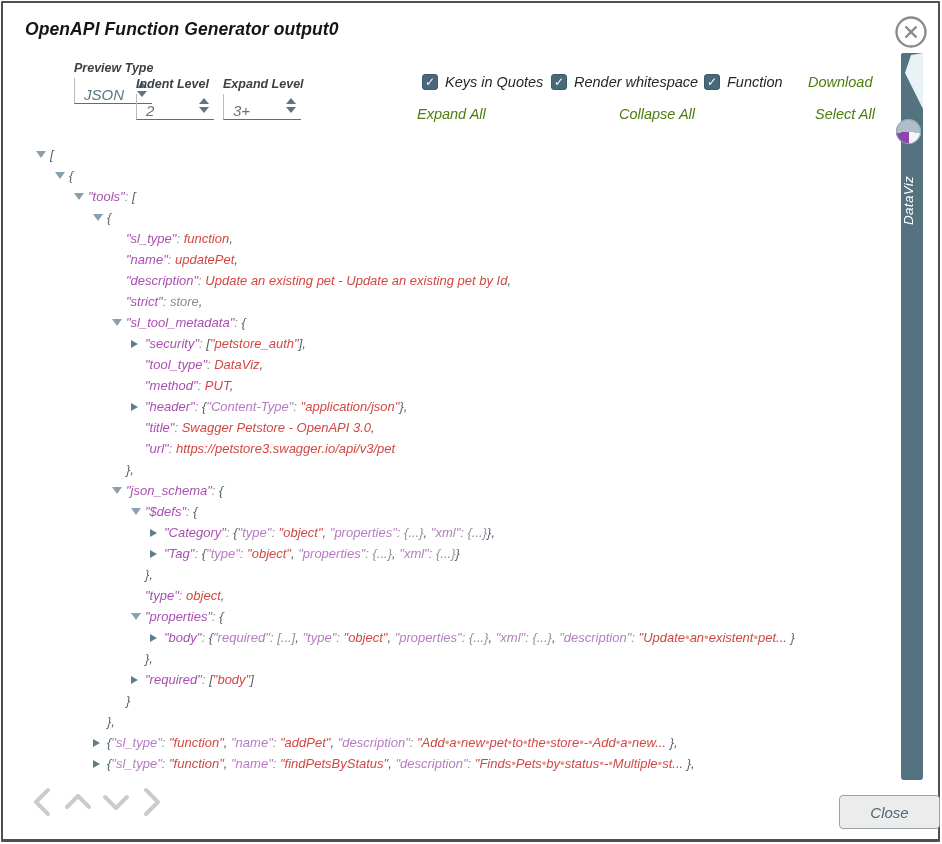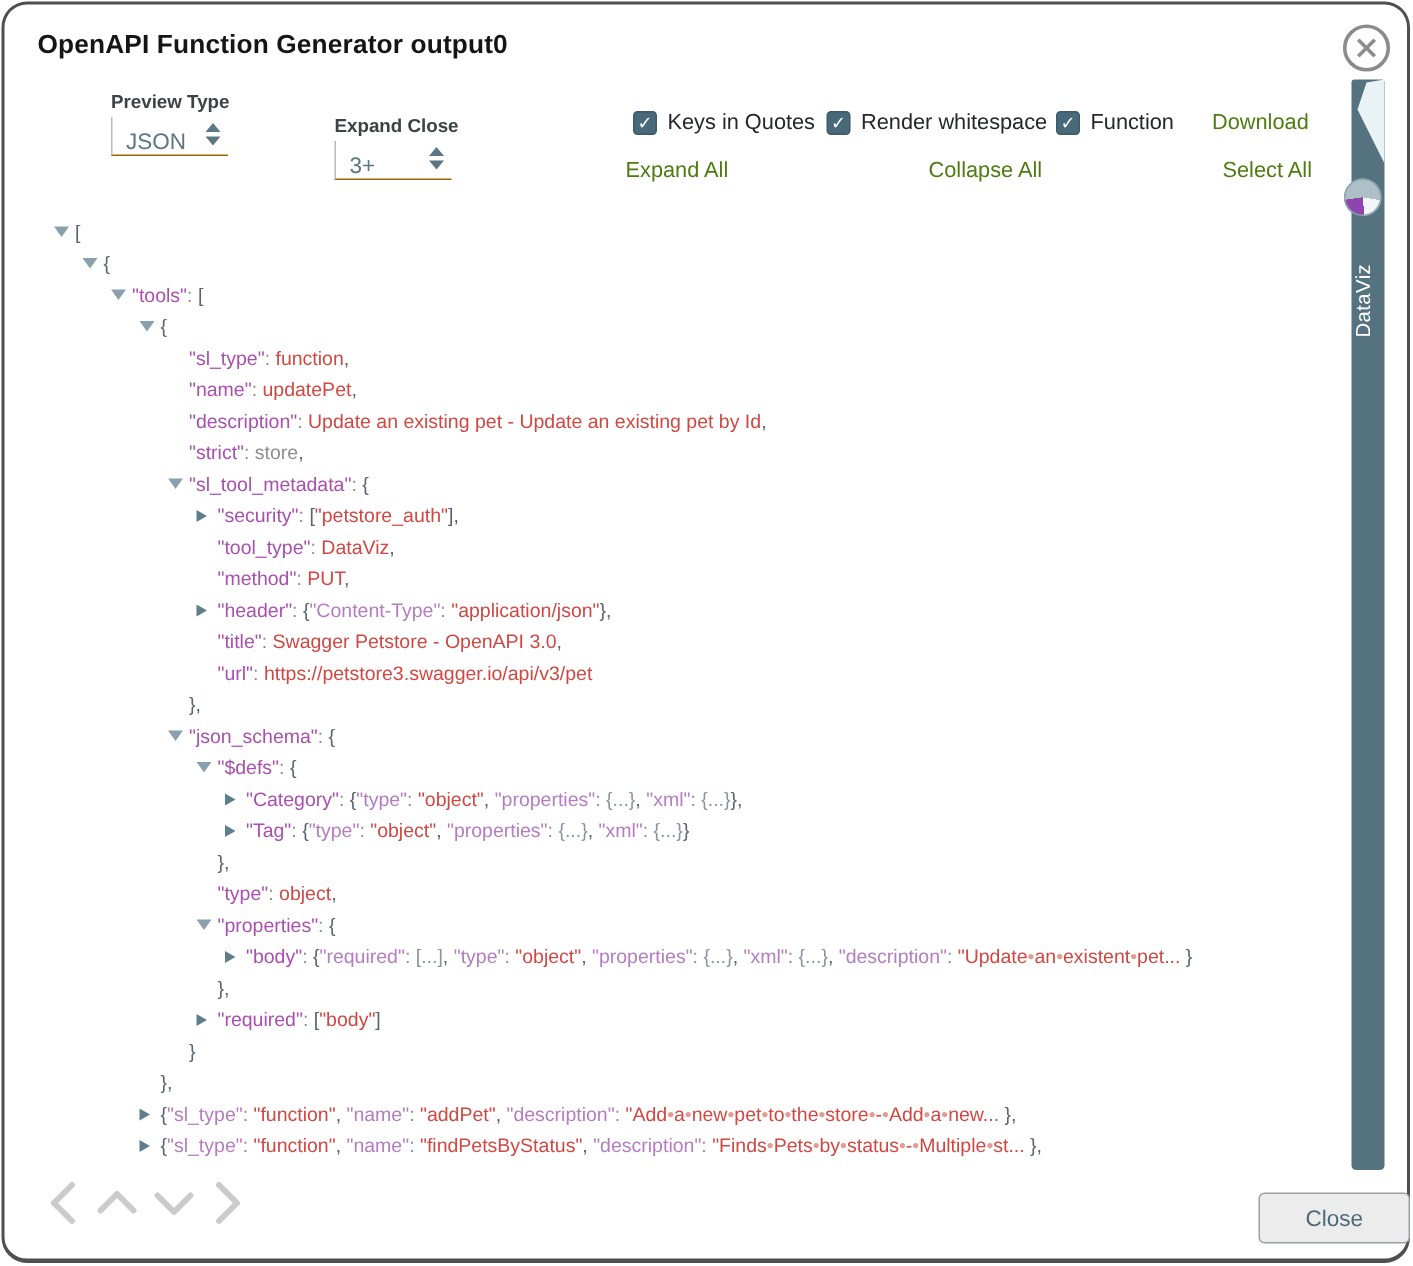--- a/index.html
+++ b/index.html
@@ -1,19 +1,19 @@
 <!DOCTYPE html>
 <html><head>
 <meta charset="utf-8">
 <style>
   html,body{margin:0;padding:0;background:#f5f5f5;}
   *{box-sizing:border-box;font-family:"Liberation Sans","DejaVu Sans",sans-serif;}
   .stage{position:relative;width:942px;height:844px;background:#fff;overflow:hidden;}
   .modal{position:absolute;left:1px;top:1px;right:2px;bottom:2px;background:#fff;
-         border:2px solid #4f4f4f;border-bottom-width:3px;border-radius:17px;}
+         border:2px solid #4f4f4f;border-bottom-width:3px;border-radius:1px;font-style:italic;}
   
   .title{position:absolute;left:22px;top:16px;font-size:17.5px;font-weight:700;color:#151515;letter-spacing:.1px;}
   .close-x{position:absolute;left:891px;top:12px;width:34px;height:34px;cursor:pointer;}
   
   .sel-group{position:absolute;width:78px;}
   .sel-label{font-size:12.5px;font-weight:700;color:#3d4247;white-space:nowrap;margin-bottom:3px;}
   .sel-box{position:relative;height:26px;border-left:1px solid #b7bcbf;border-bottom:1px solid #a16207;
            display:flex;align-items:flex-end;padding-left:9px;cursor:pointer;}
   .sel-value{font-size:15px;color:#5d7683;}
   .spin{position:absolute;right:5px;top:4px;display:flex;flex-direction:column;gap:3px;}
@@ -76,22 +76,32 @@
   <div class="sel-group" style="left:46px;top:58px;margin-left:25px;">
     <div class="sel-label">Preview Type</div>
     <div class="sel-box">
       <span class="sel-value">JSON</span>
       <span class="spin">
             <i class="up"></i>
             <i class="dn"></i>
           </span>
     </div>
   </div>
+  <div class="sel-group" style="left:133px;top:74px;">
+    <div class="sel-label">Indent Level</div>
+    <div class="sel-box">
+      <span class="sel-value">2</span>
+      <span class="spin">
+            <i class="up"></i>
+            <i class="dn"></i>
+          </span>
+    </div>
+  </div>
   <div class="sel-group" style="left:220px;top:74px;">
-    <div class="sel-label">Expand Close</div>
+    <div class="sel-label">Expand Level</div>
     <div class="sel-box">
       <span class="sel-value">3+</span>
       <span class="spin">
             <i class="up"></i>
             <i class="dn"></i>
           </span>
     </div>
   </div>
 
   <div class="cbx" style="left:419px;top:71px;"><span>✓</span></div>

